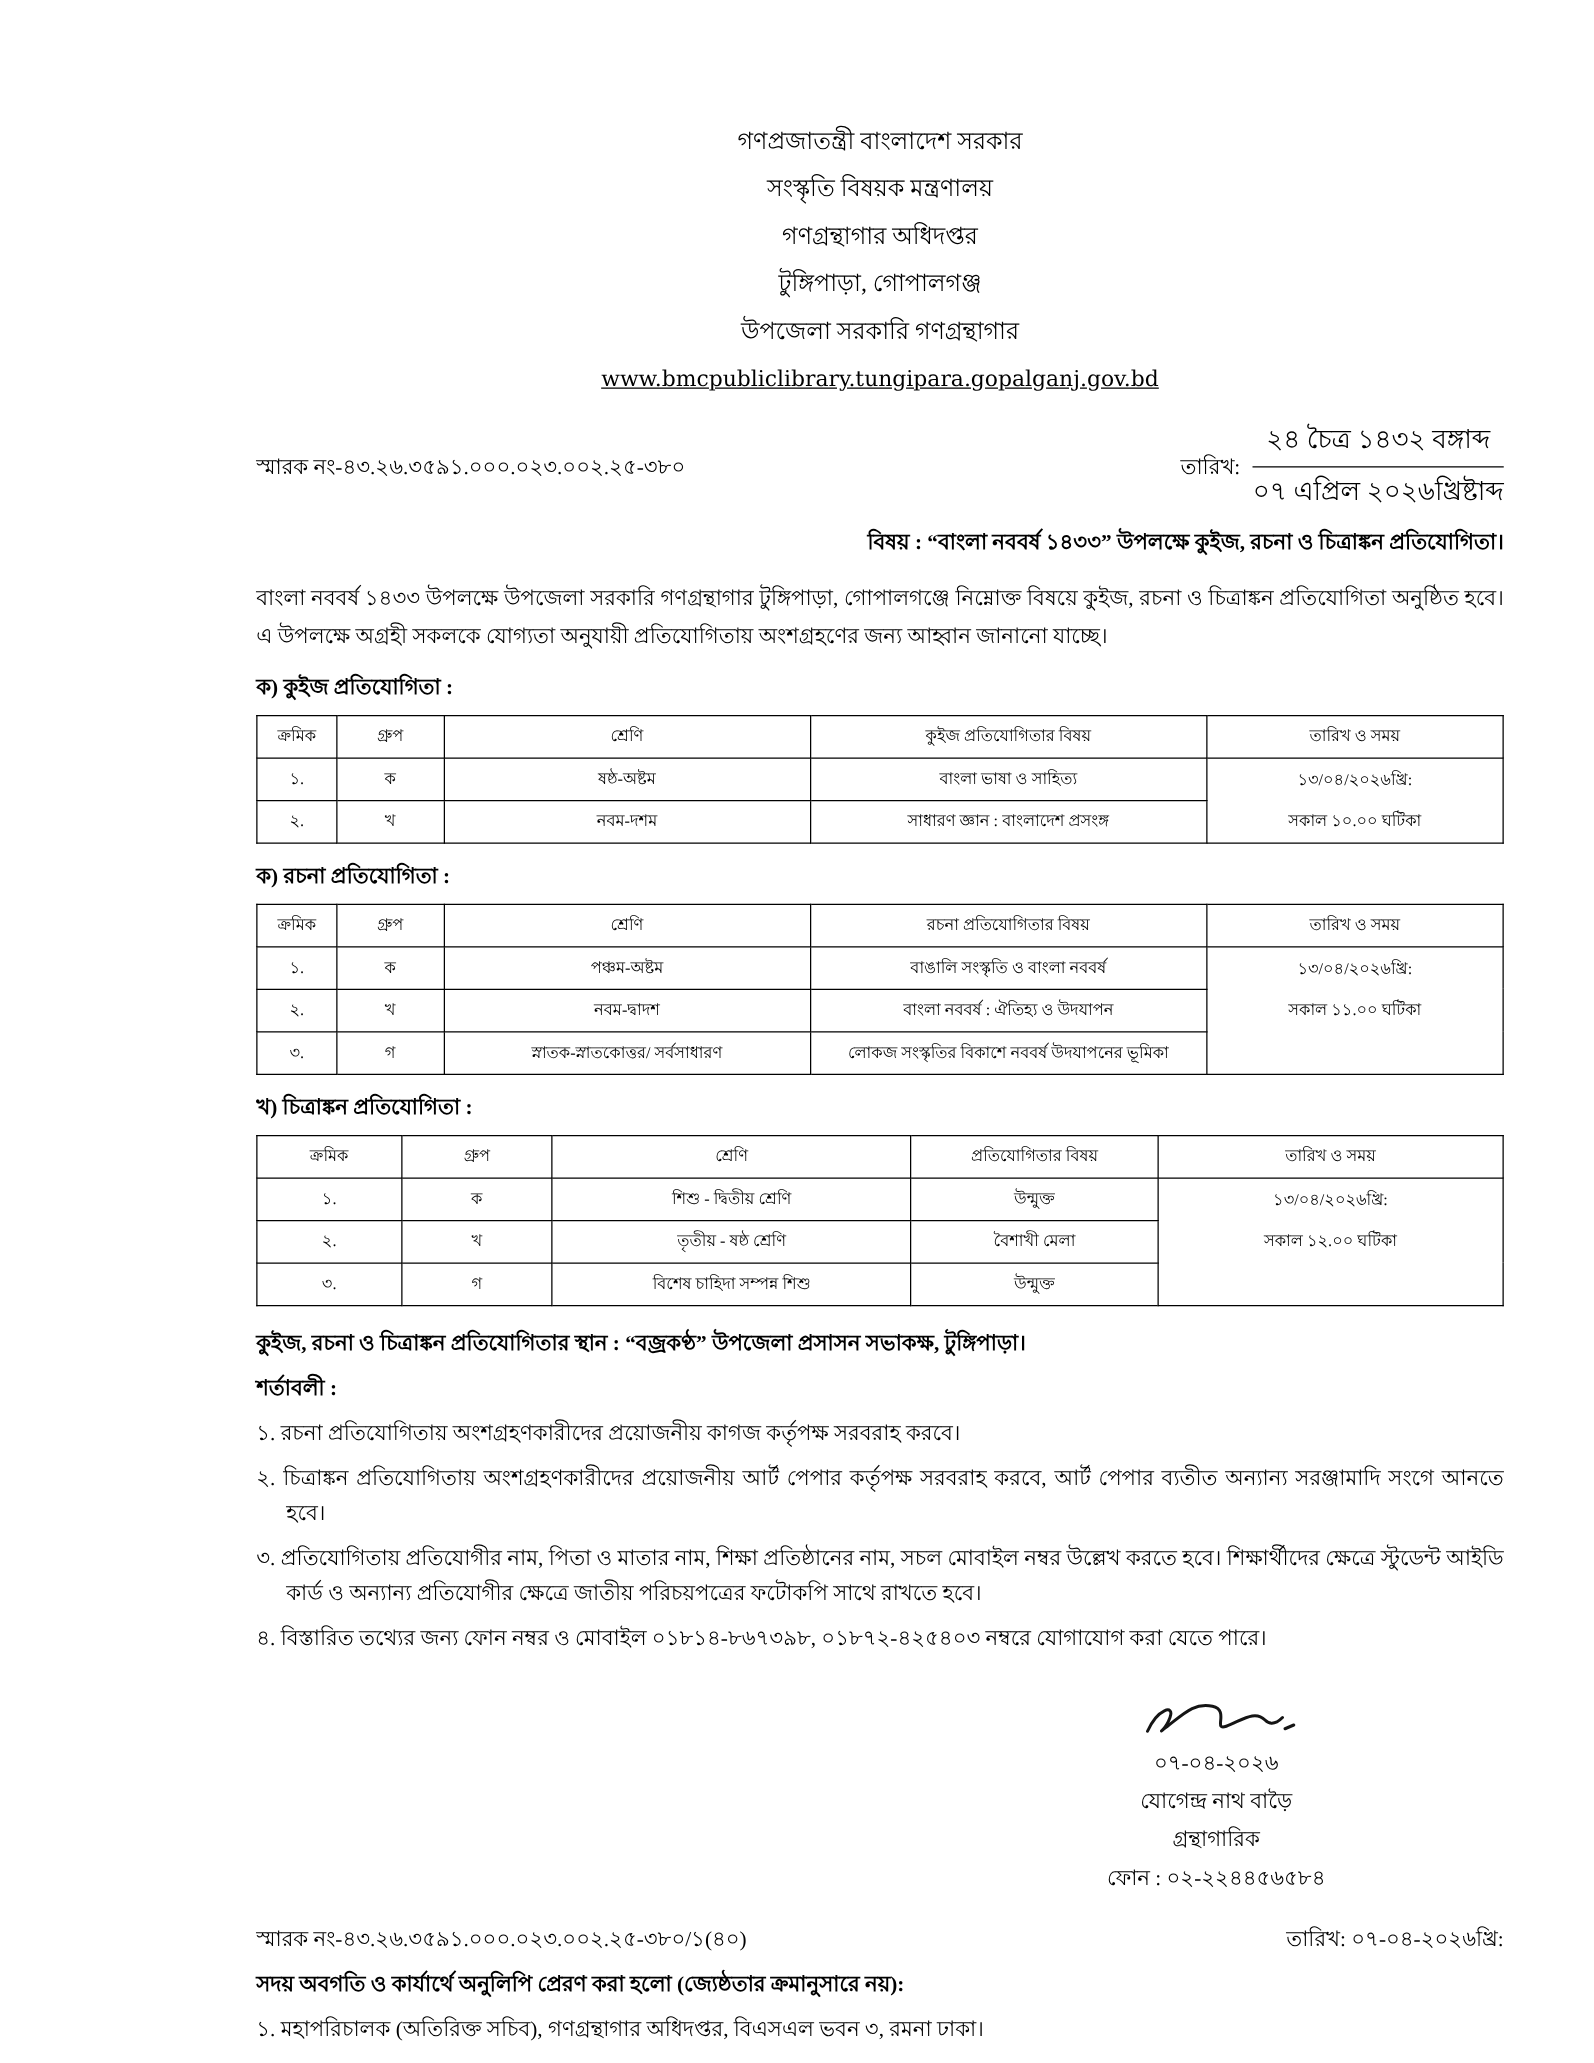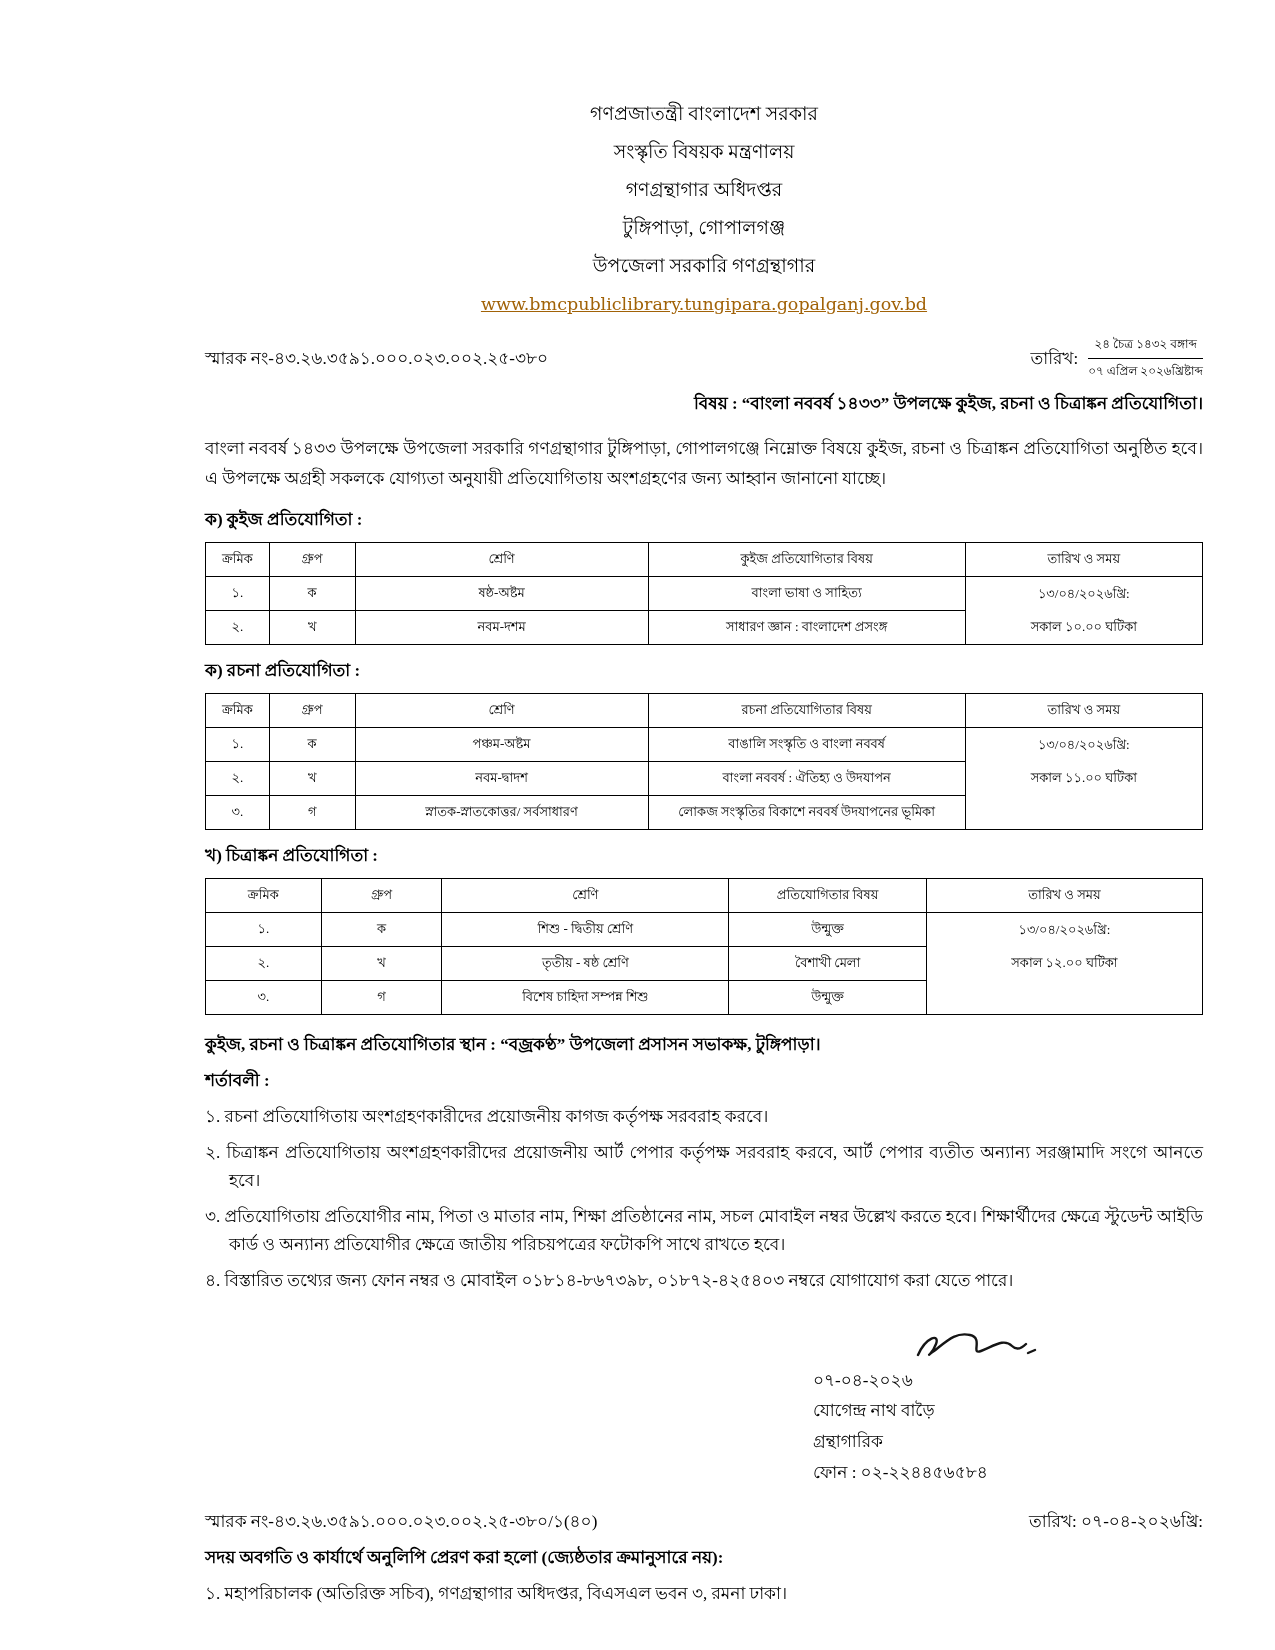--- a/index.html
+++ b/index.html
@@ -6,43 +6,43 @@
   .page {
     width:1275px; height:1650px; box-sizing:border-box;
     padding:95px 92px 30px 185px;
     font-family:"Liberation Serif","DejaVu Serif",serif;
     font-size:17px; color:#000; position:relative; overflow:hidden;
     background:#ffffff;
     margin-left:20px;
   }
   .header { text-align:center; line-height:2.0; font-size:19px; }
   .website {
-    color:#a16207; text-decoration:underline; cursor:pointer;
+    color:#000000; text-decoration:underline; cursor:pointer;
     font-size:17.5px; display:inline-block; margin-top:2px;
     font-family:"DejaVu Serif",serif;
   }
   .memo-row { display:flex; justify-content:space-between; align-items:center; margin-top:12px; }
   .date-block { display:flex; gap:10px; align-items:center; }
-  .frac { display:inline-flex; flex-direction:column; text-align:center; font-size:12px; }
+  .frac { display:inline-flex; flex-direction:column; text-align:center; font-size:21px; }
   .frac-top { border-bottom:1.5px solid #000; padding:0 6px 3px 6px; }
   .frac-bottom { padding-top:3px; }
   .subject { font-weight:bold; margin-top:8px;text-align:right; }
   .intro { text-align:justify; margin:16px 0 6px 0; line-height:1.75; }
   .section-title { font-weight:bold; margin:12px 0 8px 0; }
   table.ctable { border-collapse:collapse; width:100%; table-layout:fixed; }
   .ctable th, .ctable td {
     border:1.7px solid #000; text-align:center; height:33px;
     padding:0 4px; font-weight:normal; font-size:13px; overflow:hidden;
   }
   .dt-cell { vertical-align:top; }
   .dt-line { line-height:33px; white-space:nowrap; }
   .venue { font-weight:bold; margin-top:16px; }
   .terms-title { font-weight:bold; margin-top:8px; }
   .term { margin-top:8px; padding-left:24px; text-indent:-24px; line-height:1.65; text-align:justify;font-family:Liberation Serif, serif; }
-  .sig { width:320px; margin:30px 70px 0 auto; text-align:left; line-height:1.8; }
+  .sig { width:320px; margin:30px 70px 0 auto; text-align:center; line-height:1.8; }
   .sig svg { display:block; margin:0 auto -3px auto; }
   .memo-row2 { display:flex; justify-content:space-between; margin-top:20px; }
   .dist-intro { font-weight:bold; margin-top:8px; }
   .dist-item { margin-top:8px; }
 </style>
 </head>
 <body>
 
 <div class="page">
 

